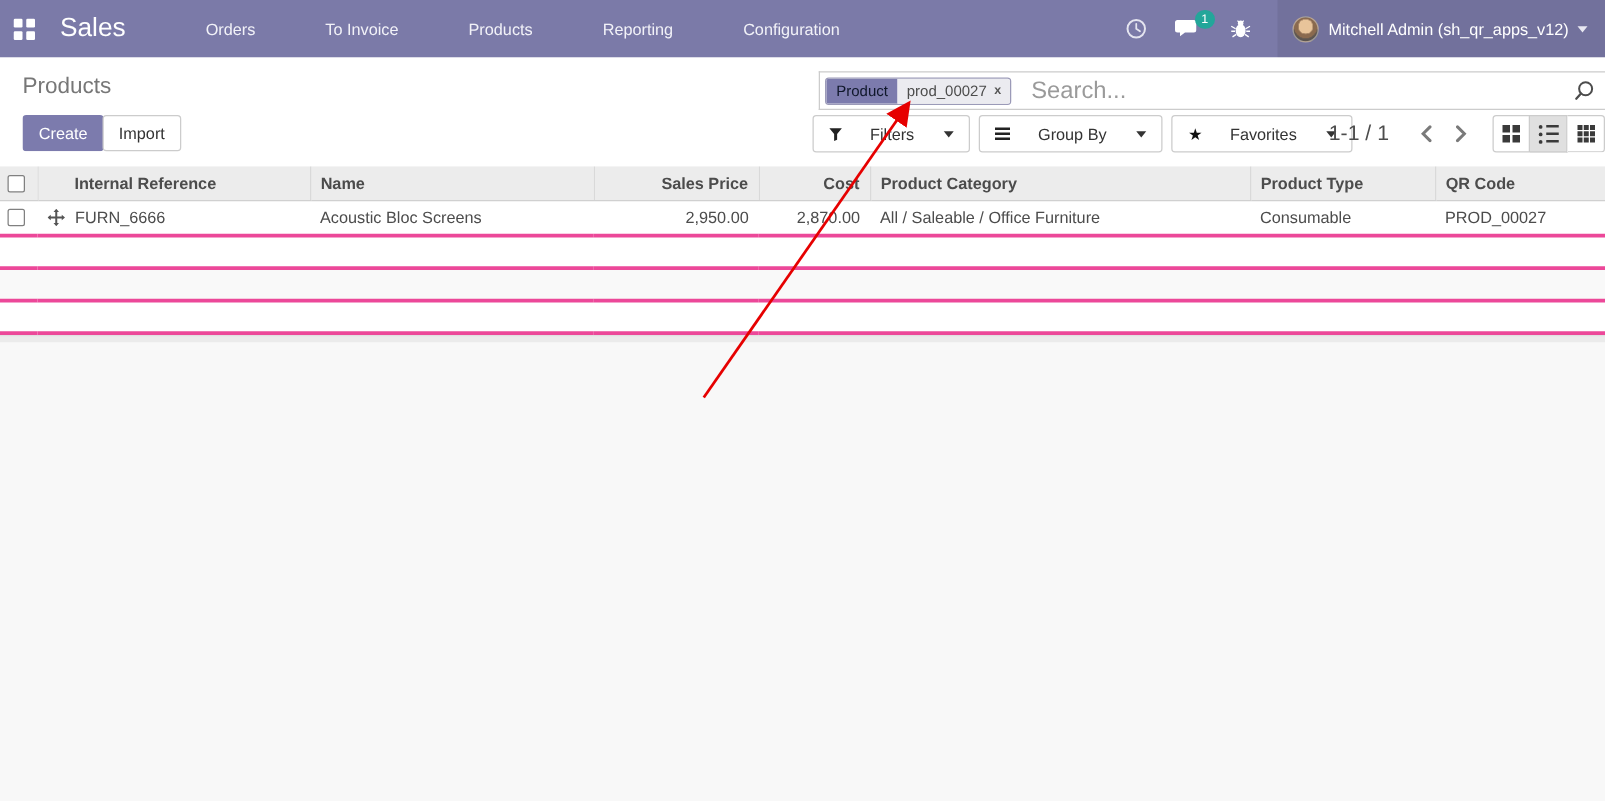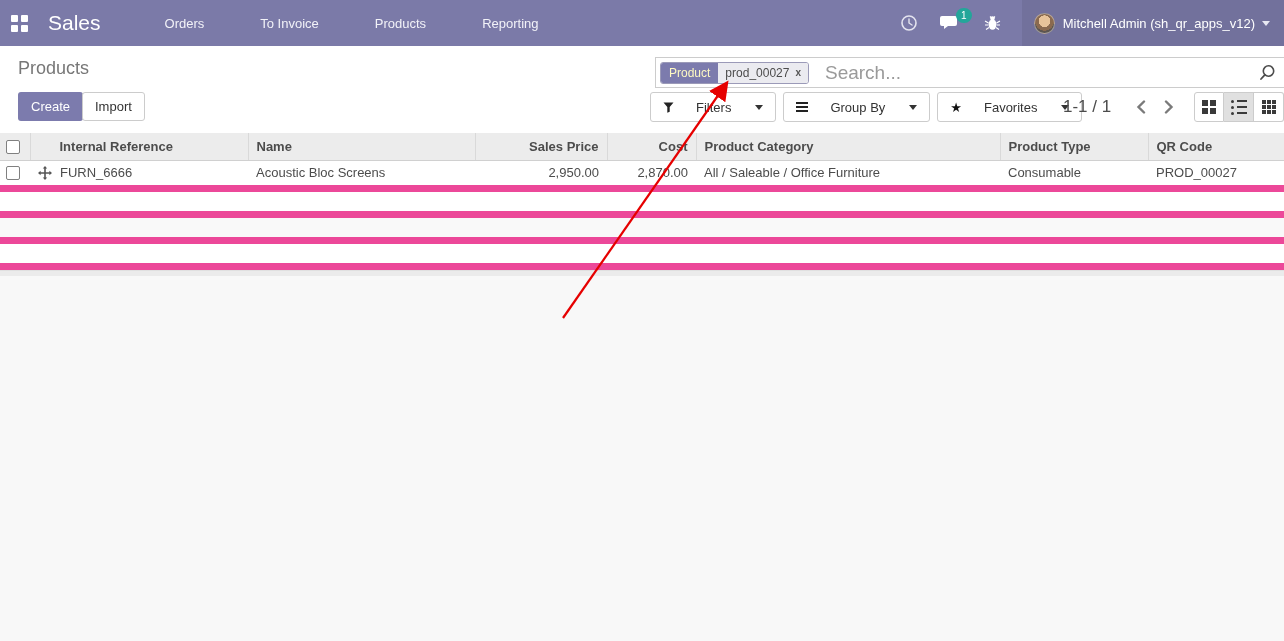--- a/index.html
+++ b/index.html
@@ -27,21 +27,21 @@
   .control-panel { position:relative; height:87px; background:#fff; }
   .breadcrumb { position:absolute; left:18px; top:12px; font-size:18px; color:#777; }
   .btn { display:inline-flex; align-items:center; justify-content:center; height:29px; border-radius:3px; font-size:13px; cursor:pointer; border:1px solid transparent; }
   .btn-primary { background:#7c7bad; color:#fff; padding:0 12px; }
   .btn-default { background:#fff; color:#333; border-color:#ccc; padding:0 12px; }
   .create-btn { position:absolute; left:18px; top:46px; }
   .import-btn { position:absolute; left:82px; top:46px; }
 
   .searchbar { position:absolute; left:655px; right:0; top:11px; height:31px; background:#fff; border:1px solid #ccc; border-right:none; display:flex; align-items:center; padding:0 8px 0 4px; }
   .facet { display:flex; align-items:stretch; border:1px solid #9b9ab8; border-radius:3px; overflow:hidden; height:22px; font-size:12px; }
-  .facet-label { background:#7c7bad; color:#fef9c3; display:flex; align-items:center; padding:0 8px; }
+  .facet-label { background:#7c7bad; color:#0f172a; display:flex; align-items:center; padding:0 8px; }
   .facet-value { background:#ebebf0; color:#4c4c4c; display:flex; align-items:center; padding:0 7px; gap:6px; }
   .facet-x { color:#555; font-size:10px; cursor:pointer; font-weight:bold; }
   .search-input { flex:1; border:none; outline:none; font-size:19px; color:#4c1d95; margin-left:16px; min-width:40px; background:transparent; }
   .search-input::placeholder { color:#9a9a9a; }
   .search-glass { cursor:pointer; display:flex; align-items:center; }
 
   .filter-row { position:absolute; top:46px; left:650px; display:flex; gap:7px; }
   .fbtn { height:30px; background:#fff; border:1px solid #ccc; border-radius:3px; display:inline-flex; align-items:center; padding:0 12px; gap:22px; font-size:13px; color:#333; cursor:pointer; }
   .fbtn .caret-down { color:#333; margin-left:2px; }
   .star { font-size:13px; color:#111; }
@@ -64,21 +64,21 @@
   .ico-grid span { background:#3a3a3a; }
   .ico-list { display:flex; flex-direction:column; gap:3px; }
   .ico-list span { display:flex; align-items:center; gap:3px; }
   .ico-list i { width:3px; height:3px; background:#3a3a3a; border-radius:50%; }
   .ico-list b { width:10px; height:2px; background:#3a3a3a; }
 
   
   table.list { width:1284px; border-collapse:collapse; table-layout:fixed; background:#fff; }
   table.list th { background:#ececec; font-weight:bold; font-size:13px; color:#4c4c4c; text-align:left; height:27px; padding:0 8px; border-left:1px solid #d9d9d9; border-bottom:1px solid #d0d0d0; white-space:nowrap; overflow:hidden; }
   table.list th:first-child { border-left:none; }
-  table.list td { height:28px; font-size:13px; color:#4c4c4c; padding:0 8px; border-bottom:7px solid #ec4899; white-space:nowrap; overflow:hidden; background:#fff; }
+  table.list td { height:28px; font-size:13px; color:#4c4c4c; padding:0 8px; border-bottom:3px solid #ec4899; white-space:nowrap; overflow:hidden; background:#fff; }
   table.list .num { text-align:right; }
   table.list tr.empty td { height:26px; }
   table.list tr.stripe td { background:#f9f9f9; }
   .cb { width:14px; height:14px; border:1px solid #808080; border-radius:2px; background:#fff; display:inline-block; vertical-align:middle; cursor:pointer; }
   .cell-ir { display:flex; align-items:center; gap:8px; }
   .handle { cursor:grab; display:inline-flex; }
   .th-ir { padding-left:29px !important; }
 
   .table-end-strip { height:6px; background:#ebebeb; border-top:1px solid #e0e0e0; }
   .bottom-area { background:#f8f8f8; height:368px; }
@@ -100,20 +100,21 @@
         <span></span>
         <span></span>
       </span>
   </div>
   <div class="brand">Sales</div>
   <nav class="nav-menu">
     <div class="nav-item">Orders</div>
     <div class="nav-item">To Invoice</div>
     <div class="nav-item">Products</div>
     <div class="nav-item">Reporting</div>
+    <div class="nav-item">Configuration</div>
   </nav>
   <div class="systray">
     <div class="tray-btn">
       <svg width="18" height="18" viewBox="0 0 18 18">
         <circle cx="9" cy="9" r="7" fill="none" stroke="#e4e4ef" stroke-width="1.6"></circle>
         <path d="M9 5 v4 l3 2" fill="none" stroke="#e4e4ef" stroke-width="1.4" stroke-linecap="round"></path>
       </svg>
     </div>
     <div class="tray-btn">
       <svg width="22" height="18" viewBox="0 0 22 18">

